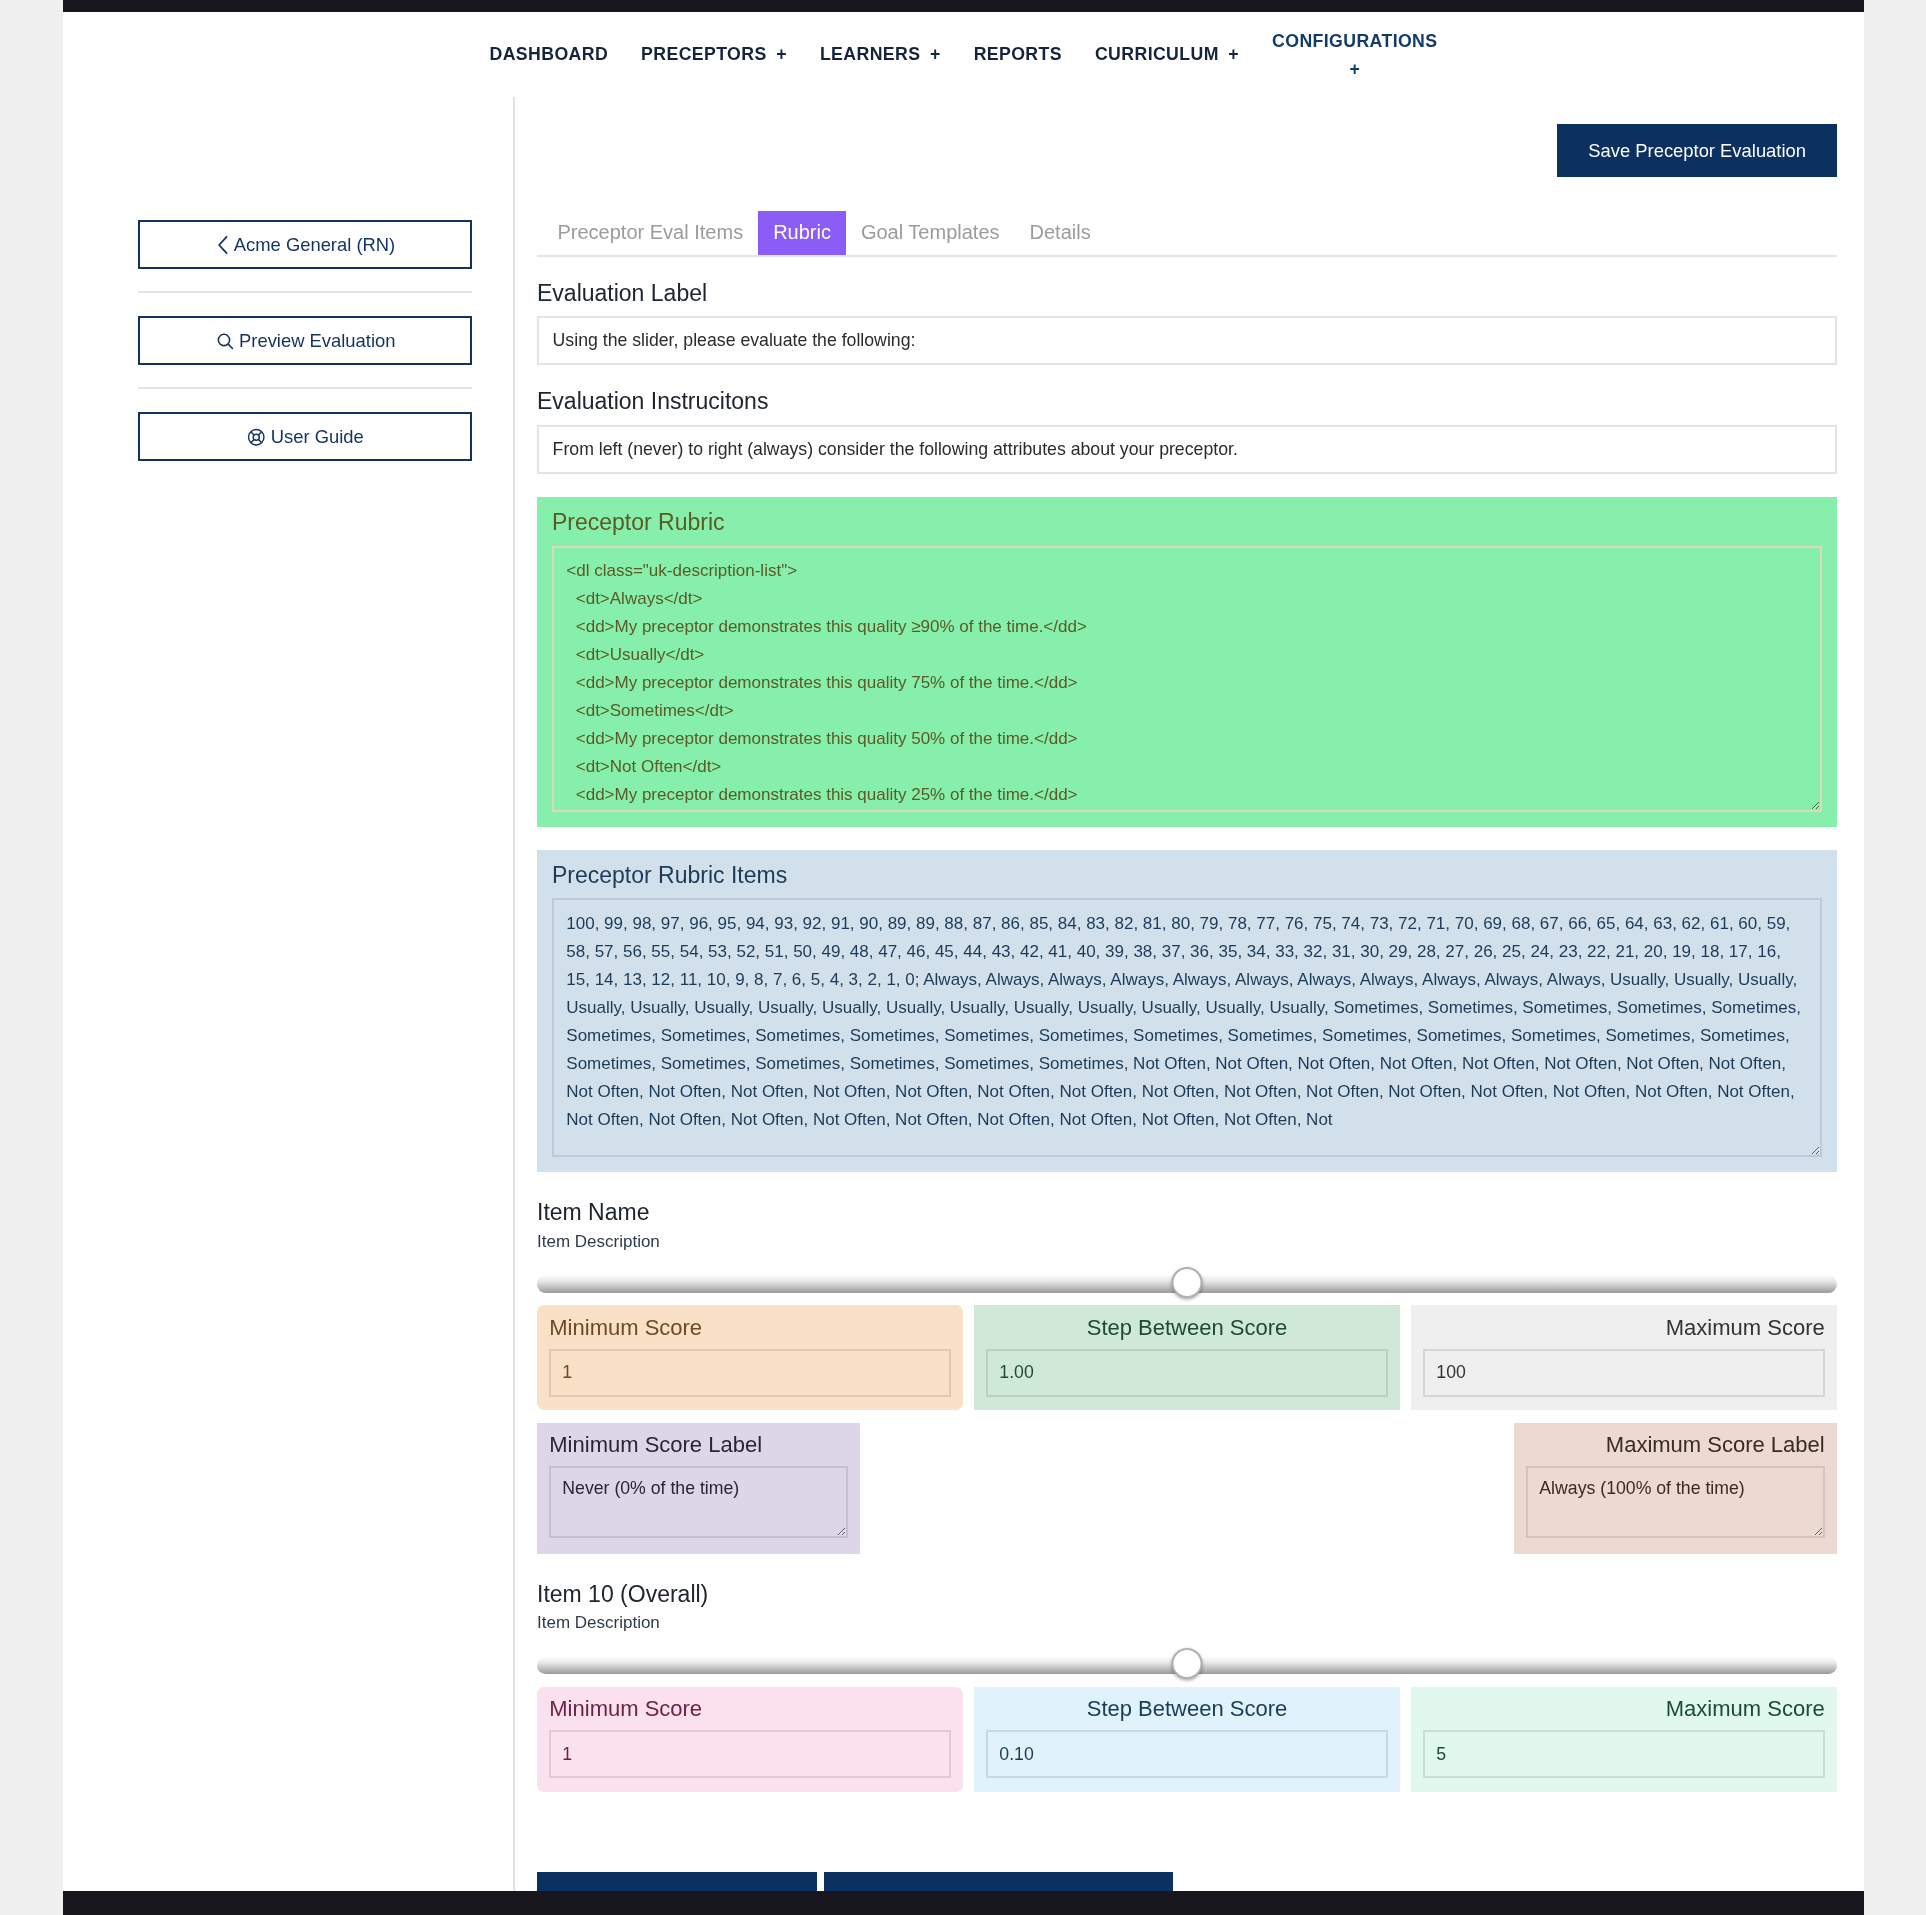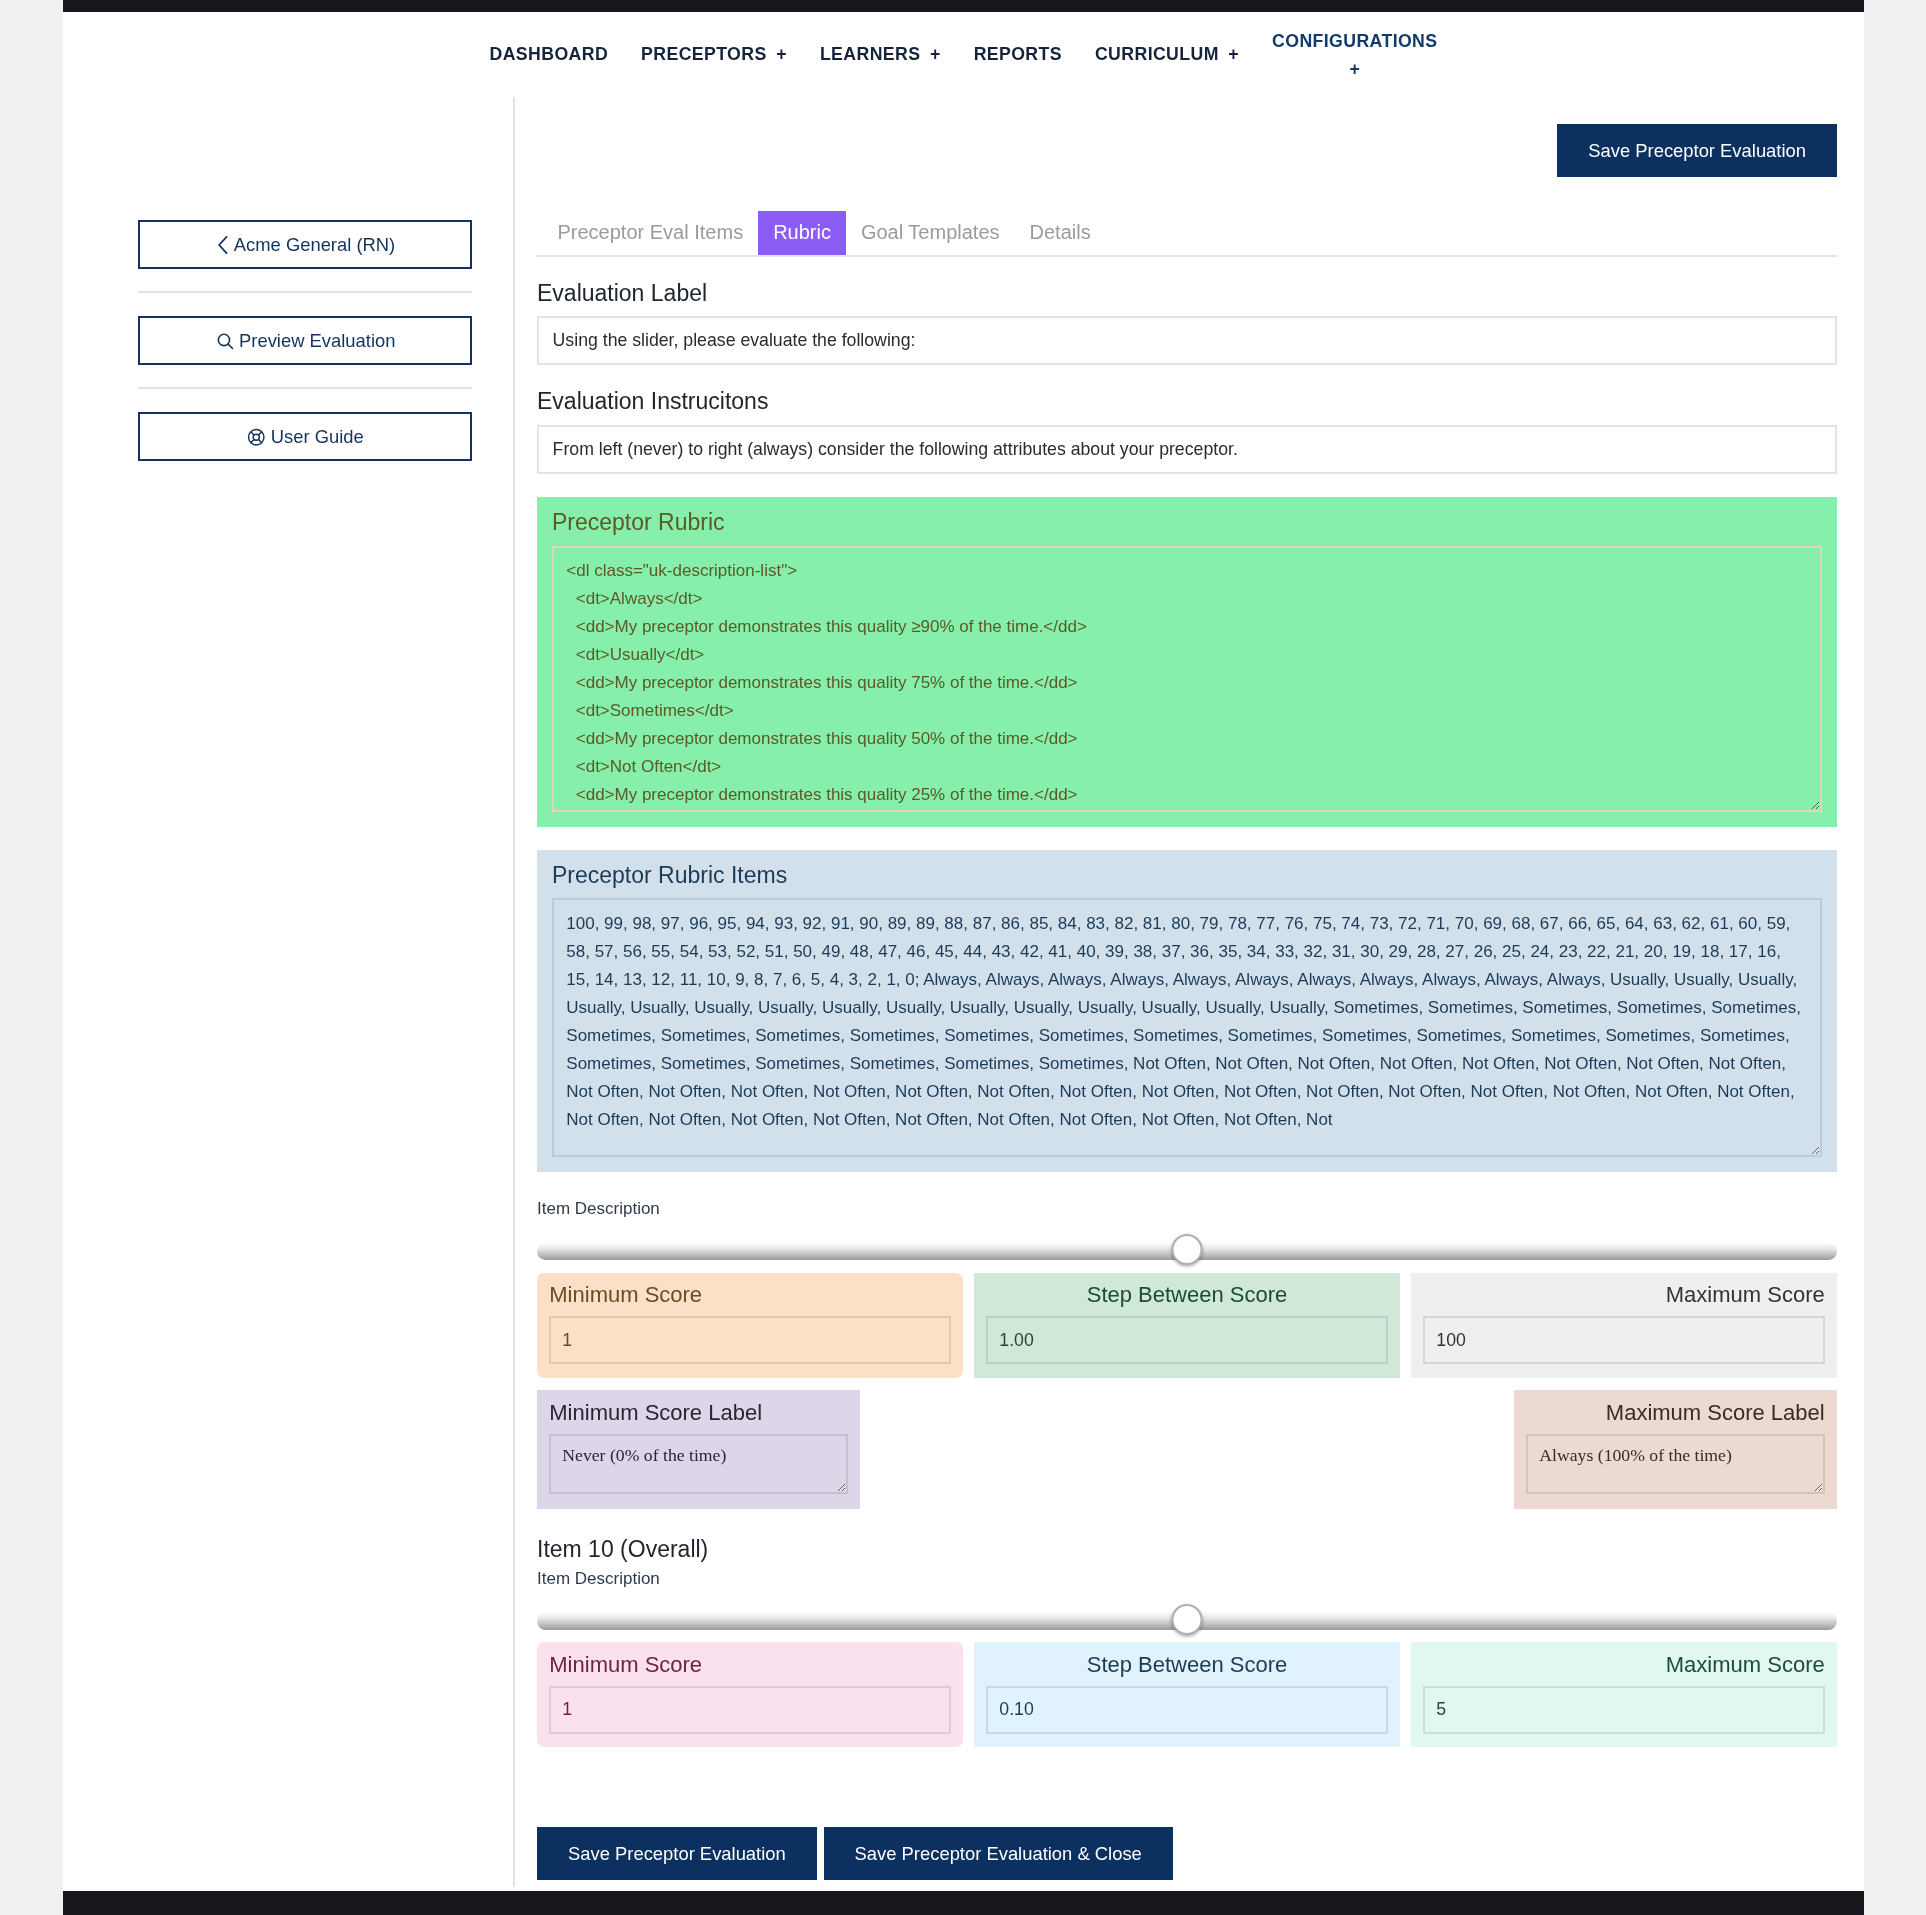--- a/index.html
+++ b/index.html
@@ -256,25 +256,25 @@
     display: flex;
     margin-top: 12.3px;
   }
   .label-cell {
     width: 323px;
     padding: 9.5px 12.3px 13.6px 12.3px;
   }
   .label-cell.spacer { flex: 1; width: auto; background: transparent; }
   .label-cell textarea {
     width: 100%;
-    height: 60px;
+    height: 72px;
     border: 2px solid rgba(0,0,0,0.10);
     background: transparent;
     font-size: 17.7px;
-    font-family: Liberation Serif, serif;
+    font-family: Liberation Sans, sans-serif;
     padding: 9.5px 11px;
     resize: vertical;
     outline: none;
   }
   .cap-left  { text-align: left; }
   .cap-right { text-align: right; }
   
   .bottom-actions {
     display: flex;
     gap: 6.8px;
@@ -397,20 +397,21 @@
   &lt;dt&gt;Not Often&lt;/dt&gt;
   &lt;dd&gt;My preceptor demonstrates this quality 25% of the time.&lt;/dd&gt;</textarea>
       </div>
 
       <div class="panel panel-blue">
         <div class="panel-title">Preceptor Rubric Items</div>
         <textarea class="area" style="">100, 99, 98, 97, 96, 95, 94, 93, 92, 91, 90, 89, 89, 88, 87, 86, 85, 84, 83, 82, 81, 80, 79, 78, 77, 76, 75, 74, 73, 72, 71, 70, 69, 68, 67, 66, 65, 64, 63, 62, 61, 60, 59, 58, 57, 56, 55, 54, 53, 52, 51, 50, 49, 48, 47, 46, 45, 44, 43, 42, 41, 40, 39, 38, 37, 36, 35, 34, 33, 32, 31, 30, 29, 28, 27, 26, 25, 24, 23, 22, 21, 20, 19, 18, 17, 16, 15, 14, 13, 12, 11, 10, 9, 8, 7, 6, 5, 4, 3, 2, 1, 0; Always, Always, Always, Always, Always, Always, Always, Always, Always, Always, Always, Usually, Usually, Usually, Usually, Usually, Usually, Usually, Usually, Usually, Usually, Usually, Usually, Usually, Usually, Usually, Sometimes, Sometimes, Sometimes, Sometimes, Sometimes, Sometimes, Sometimes, Sometimes, Sometimes, Sometimes, Sometimes, Sometimes, Sometimes, Sometimes, Sometimes, Sometimes, Sometimes, Sometimes, Sometimes, Sometimes, Sometimes, Sometimes, Sometimes, Sometimes, Not Often, Not Often, Not Often, Not Often, Not Often, Not Often, Not Often, Not Often, Not Often, Not Often, Not Often, Not Often, Not Often, Not Often, Not Often, Not Often, Not Often, Not Often, Not Often, Not Often, Not Often, Not Often, Not Often, Not Often, Not Often, Not Often, Not Often, Not Often, Not Often, Not Often, Not Often, Not Often, Not</textarea>
       </div>
 
       <div class="item-block">
+        <div class="item-title">Item Name</div>
         <div class="item-desc">Item Description</div>
 
         <div class="slider-wrap">
           <div class="slider-track"></div>
           <div class="slider-thumb" id="thumb1" style="left: 50%;"></div>
         </div>
 
         <div class="score-row">
           <div class="score-cell left c-orange">
             <div class="score-cap cap-left">Minimum Score</div>

